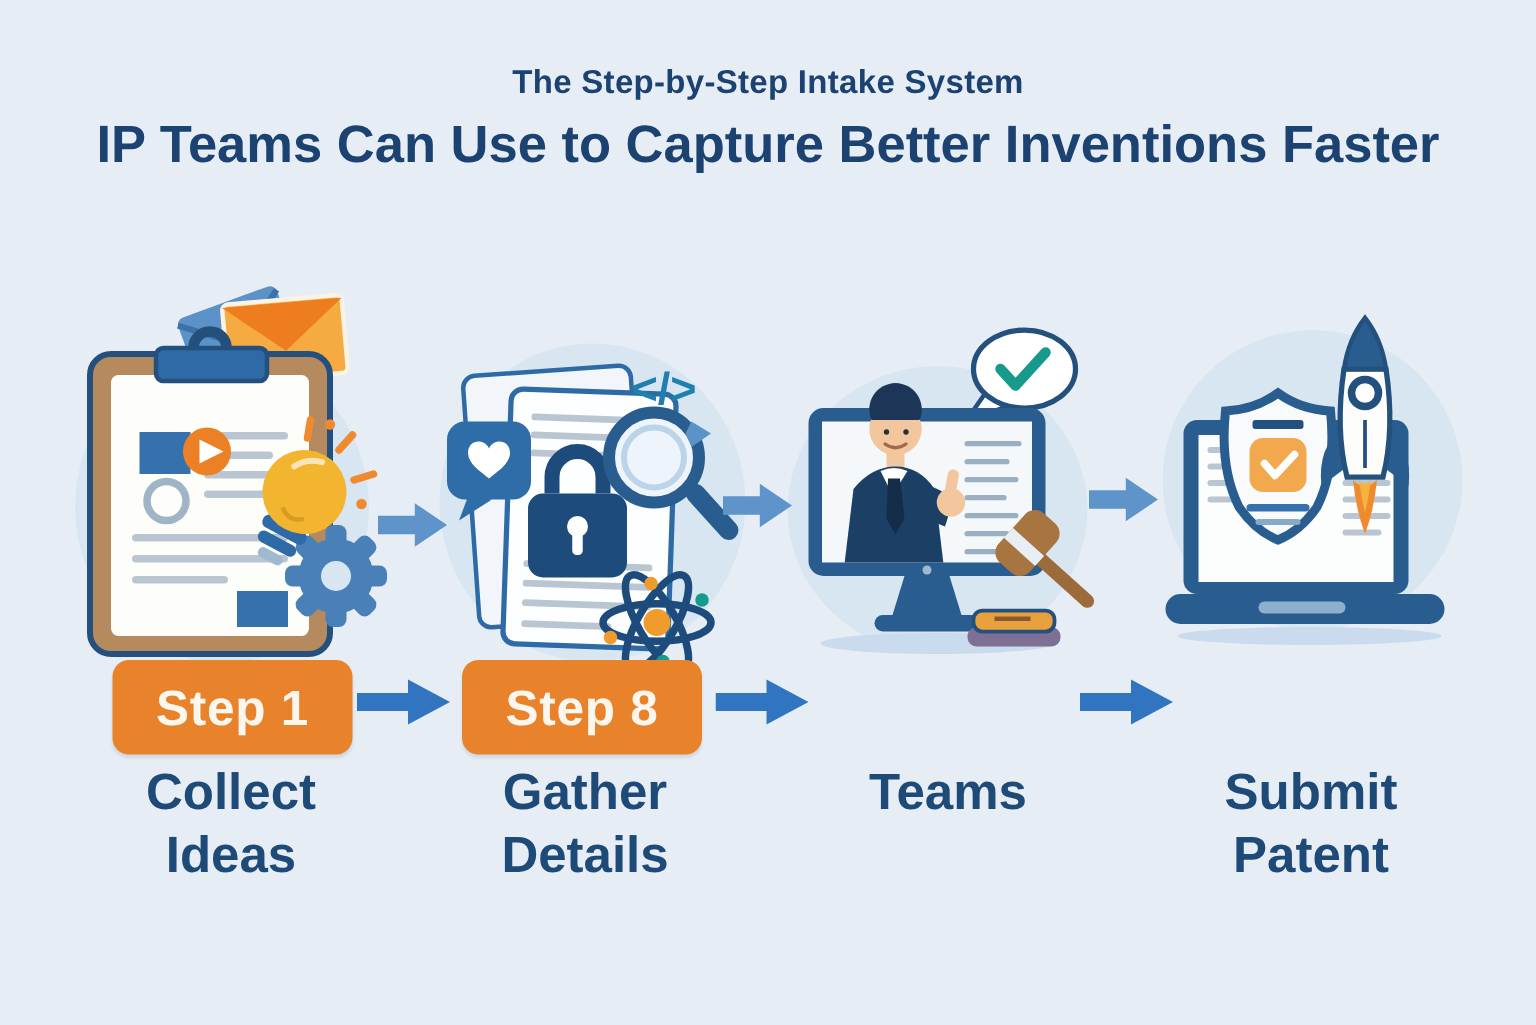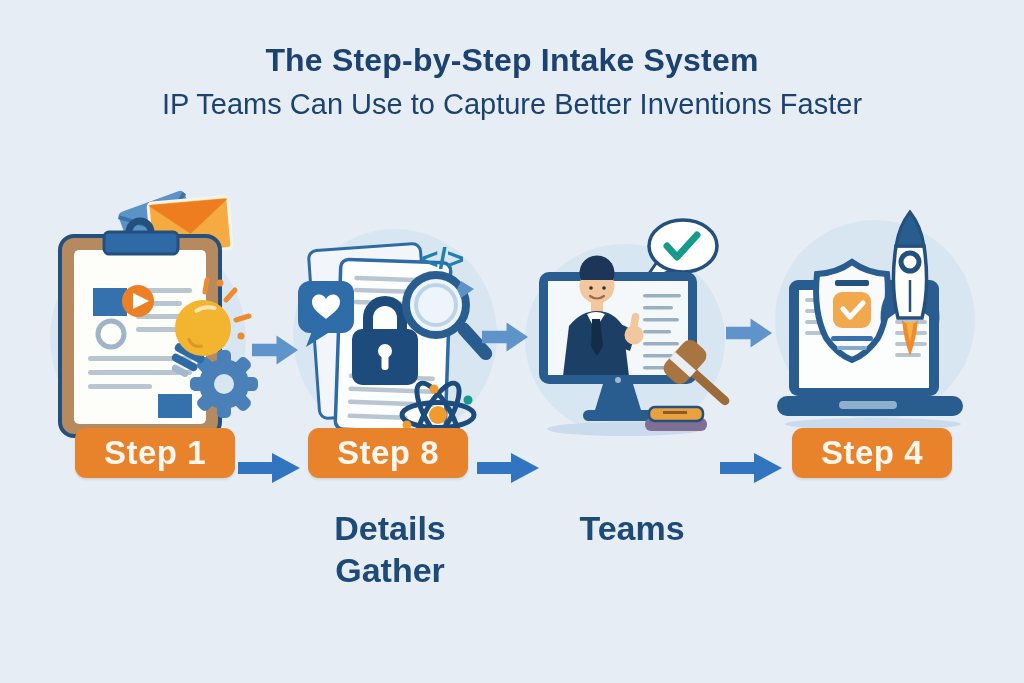--- a/index.html
+++ b/index.html
@@ -6,28 +6,28 @@
     --page-bg:#e7edf5; --heading-navy:#1b4270; --label-navy:#1e4a78;
     --badge-orange:#e8832c; --badge-text:#fcf7ee;
     --badge-arrow-blue:#3174c0; --icon-arrow-blue:#5e94c9;
     --blob-blue:#d8e6f2; --illus-navy:#2a5d8f;
   }
   *{box-sizing:border-box}
   body{margin:0}
   #canvas{position:relative;width:1024px;height:683px;background:var(--page-bg);
     font-family:"Liberation Sans",sans-serif;overflow:hidden}
   .header{position:absolute;top:42px;left:0;width:100%;text-align:center;color:var(--heading-navy)}
-  .title{font-size:32px;font-weight:700;letter-spacing:.2px;margin:0}
-  .subtitle{font-size:29px;font-weight:400;margin:9px 0 0}
+  .title{font-size:22px;font-weight:700;letter-spacing:.2px;margin:0}
+  .subtitle{font-size:35px;font-weight:700;margin:9px 0 0}
   .illus{position:absolute}
   .illus svg{width:100%;height:100%;display:block}
   .arrow{position:absolute}
   .illus-arrow{width:46px;height:42px;fill:var(--icon-arrow-blue)}
   .badge-arrow{width:62px;height:32px;fill:var(--badge-arrow-blue)}
-  .badge{position:absolute;top:428px;width:160px;height:50px;border-radius:11px;
+  .badge{position:absolute;top:440px;width:160px;height:63px;border-radius:11px;
     background:var(--badge-orange);display:flex;align-items:center;justify-content:center;
     font-size:33px;font-weight:700;color:var(--badge-text);letter-spacing:.5px;
     box-shadow:0 2px 2px rgba(40,70,110,.12)}
   .label{position:absolute;top:507px;width:220px;text-align:center;font-size:34px;
     line-height:42px;font-weight:700;color:var(--label-navy)}
   .label span{display:block}
 </style>
 </head>
 <body>
 
@@ -261,35 +261,40 @@
   <svg class="arrow illus-arrow" style="left:726px;top:312px" viewBox="0 0 60 44">
     <polygon points="0,14 32,14 32,3 60,22 32,41 32,30 0,30"></polygon>
   </svg>
 
   <div class="badge" style="left:75px">
     <span>Step 1</span>
   </div>
   <div class="badge" style="left:308px">
     <span>Step 8</span>
   </div>
-  <div class="badge" style="left:792px">
-    <span>Step 4</span>
-  </div>
 
   <svg class="arrow badge-arrow" style="left:238px;top:452px" viewBox="0 0 62 32">
     <polygon points="0,10 34,10 34,1 62,16 34,31 34,22 0,22"></polygon>
   </svg>
   <svg class="arrow badge-arrow" style="left:477px;top:452px" viewBox="0 0 62 32">
     <polygon points="0,10 34,10 34,1 62,16 34,31 34,22 0,22"></polygon>
   </svg>
   <svg class="arrow badge-arrow" style="left:720px;top:452px" viewBox="0 0 62 32">
     <polygon points="0,10 34,10 34,1 62,16 34,31 34,22 0,22"></polygon>
   </svg>
 
+  <div class="label" style="left:44px">
+    <span>Collect</span>
+    <span>Ideas</span>
+  </div>
   <div class="label" style="left:280px">
+    <span>Gather</span>
     <span>Details</span>
-    <span>Gather</span>
   </div>
   <div class="label" style="left:522px">
     <span>Teams</span>
   </div>
+  <div class="label" style="left:764px">
+    <span>Submit</span>
+    <span>Patent</span>
+  </div>
 
 </div>
 
 </body></html>

